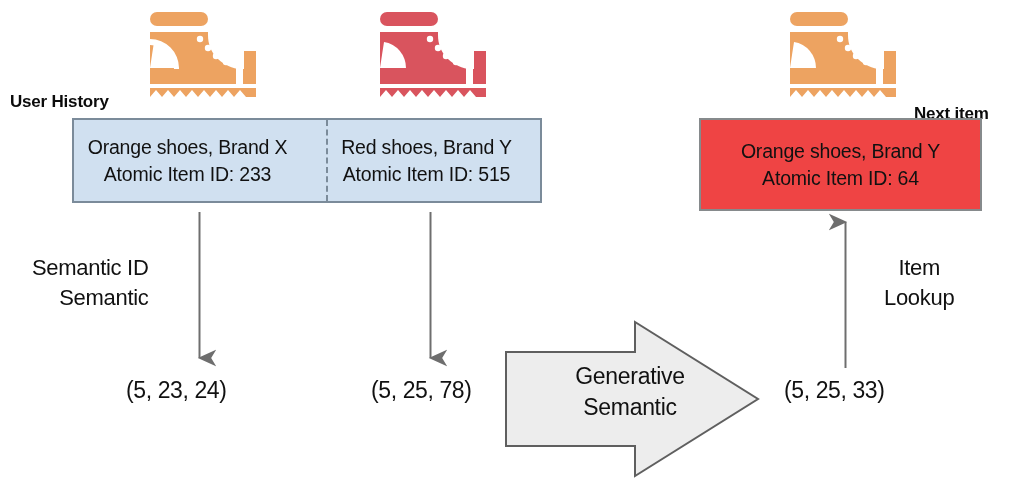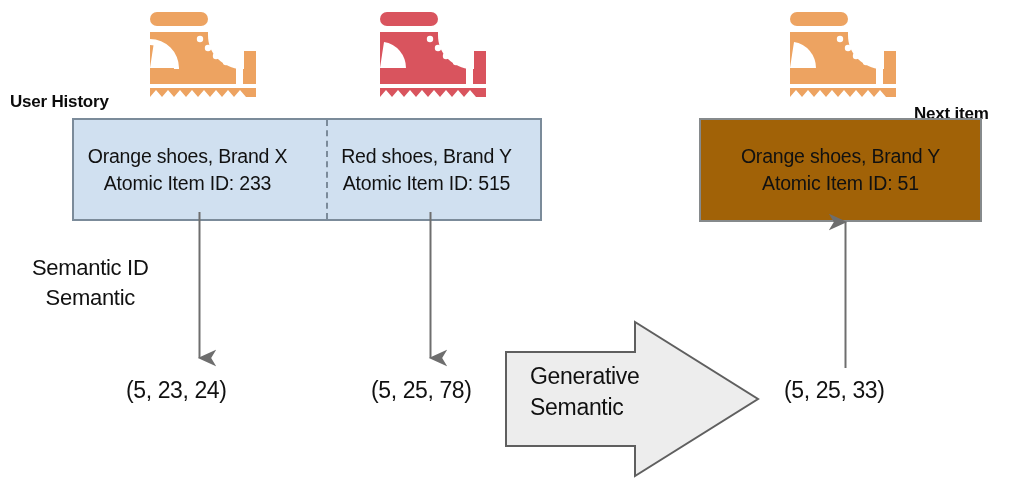--- a/index.html
+++ b/index.html
@@ -36,30 +36,30 @@
     box-sizing: border-box;
     border: 2px solid #868a8c;
     display: flex;
     align-items: center;
     justify-content: center;
   }
   #history-box {
     left: 72px;
     top: 118px;
     width: 470px;
-    height: 103px;
+    height: 85px;
     background: #d0e0f0;
     border-color: #7b8b9a;
   }
   #next-item-box {
     left: 699px;
     top: 118px;
     width: 283px;
-    height: 104px;
-    background: #a16207;
+    height: 93px;
+    background: #ef4444;
     border-color: #868a8c;
   }
   .box-half {
     flex: 1 1 0;
     height: 100%;
     display: flex;
     flex-direction: column;
     align-items: center;
     justify-content: center;
     box-sizing: border-box;
@@ -85,21 +85,21 @@
   
   .process-label {
     position: absolute;
     font-size: 22px;
     line-height: 30px;
     color: #111111;
     text-align: center;
     white-space: nowrap;
     letter-spacing: -0.3px;
   }
-  #label-semantic-id { left: 32px;  top: 253px; text-align: center; }
+  #label-semantic-id { left: 32px;  top: 253px; text-align: right; }
   #label-item-lookup { left: 884px; top: 253px; }
 
   
   .tuple {
     position: absolute;
     font-size: 23px;
     color: #111111;
     white-space: nowrap;
     letter-spacing: -0.4px;
   }
@@ -118,20 +118,21 @@
 
   
   #label-generative-retrieval {
     position: absolute;
     left: 530px;
     top: 361px;
     width: 200px;
     font-size: 23px;
     line-height: 31px;
     color: #111111;
+    text-align: center;
     letter-spacing: -0.3px;
   }
 
   
   .shoe-icon {
     position: absolute;
     width: 122px;
     height: 93px;
   }
   #shoe-1 { left: 136px; top: 4px; }
@@ -212,21 +213,21 @@
     <div class="divider"></div>
     <div class="box-half" id="history-right">
       <div class="box-line">Red shoes, Brand Y</div>
       <div class="box-line">Atomic Item ID: 515</div>
     </div>
   </div>
 
   <div class="flow-box" id="next-item-box">
     <div class="box-half">
       <div class="box-line">Orange shoes, Brand Y</div>
-      <div class="box-line">Atomic Item ID: 51</div>
+      <div class="box-line">Atomic Item ID: 64</div>
     </div>
   </div>
 
   <svg id="arrow-layer">
     <defs>
       <marker id="head-down" viewBox="0 0 12 12" refX="6" refY="10" markerWidth="10" markerHeight="10" orient="auto">
         <path d="M1 0 L6 11 L11 0 L6 3 Z" fill="#6e6e6e"></path>
       </marker>
       <marker id="head-up" viewBox="0 0 12 12" refX="6" refY="10" markerWidth="10" markerHeight="10" orient="auto">
         <path d="M1 0 L6 11 L11 0 L6 3 Z" fill="#6e6e6e"></path>
@@ -240,20 +241,24 @@
     <line x1="845.5" y1="368" x2="845.5" y2="222" stroke="#6e6e6e" stroke-width="2" marker-end="url(#head-up)"></line>
 
     <path d="M506 352 L635 352 L635 322 L758 399 L635 476 L635 446 L506 446 Z" fill="#ededed" stroke="#5f5f5f" stroke-width="2" stroke-linejoin="miter"></path>
   </svg>
 
   <div class="process-label" id="label-semantic-id">
     <div>Semantic ID</div>
     <div>Semantic</div>
   </div>
 
+  <div class="process-label" id="label-item-lookup">
+    <div>Item</div>
+    <div>Lookup</div>
+  </div>
 
   <div id="label-generative-retrieval">
     <div>Generative</div>
     <div>Semantic</div>
   </div>
 
   <div class="tuple" id="tuple-1">(5, 23, 24)</div>
 
   <div class="tuple" id="tuple-2">(5, 25, 78)</div>
 

